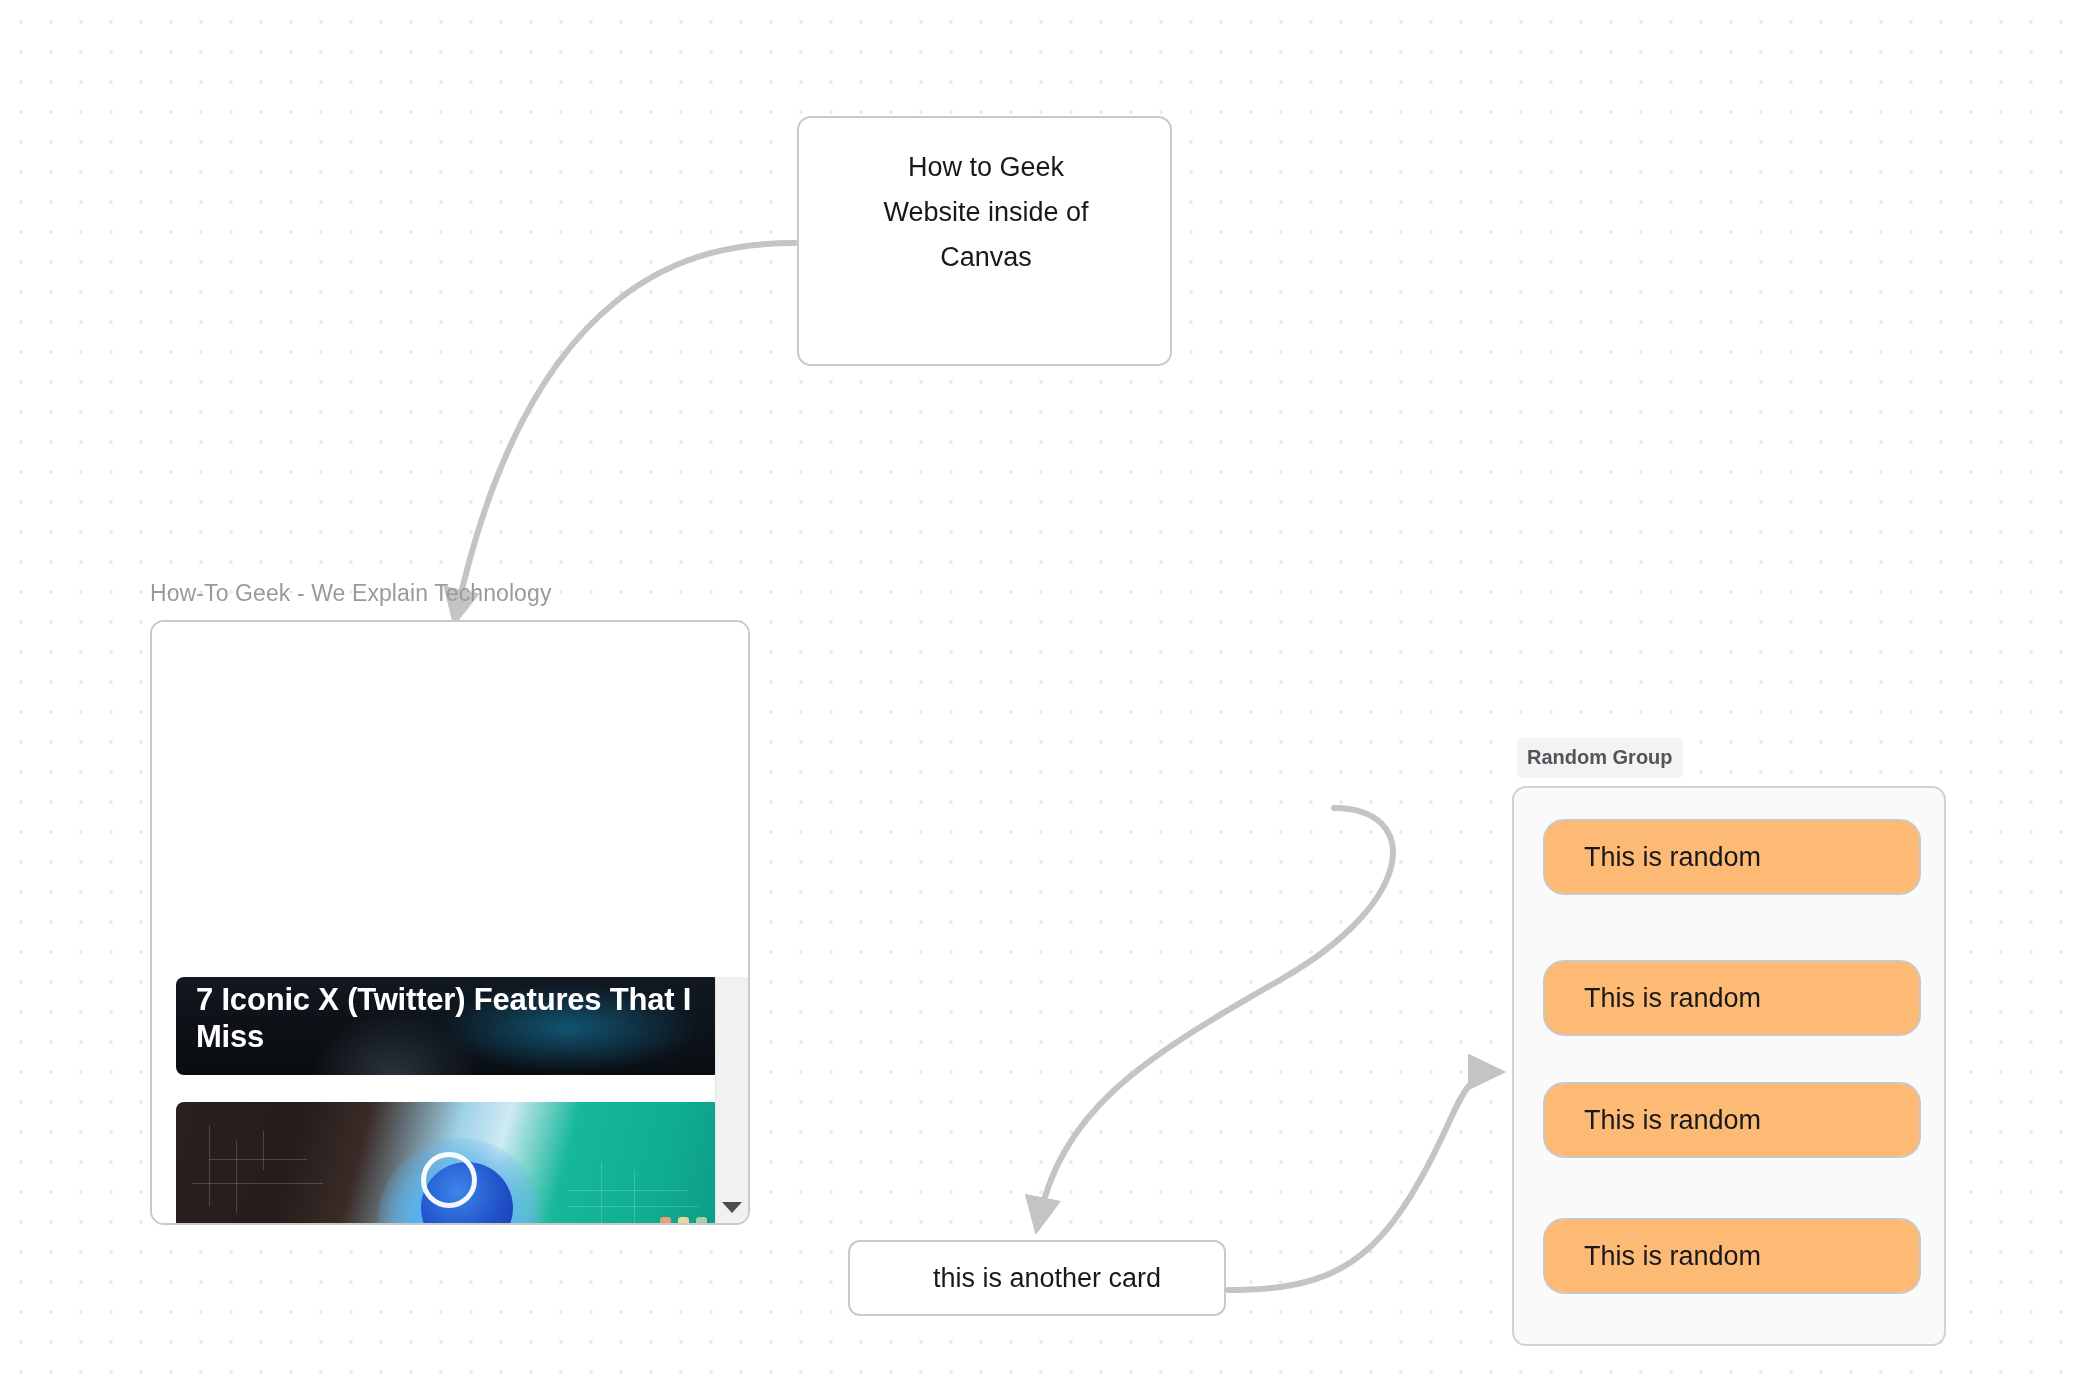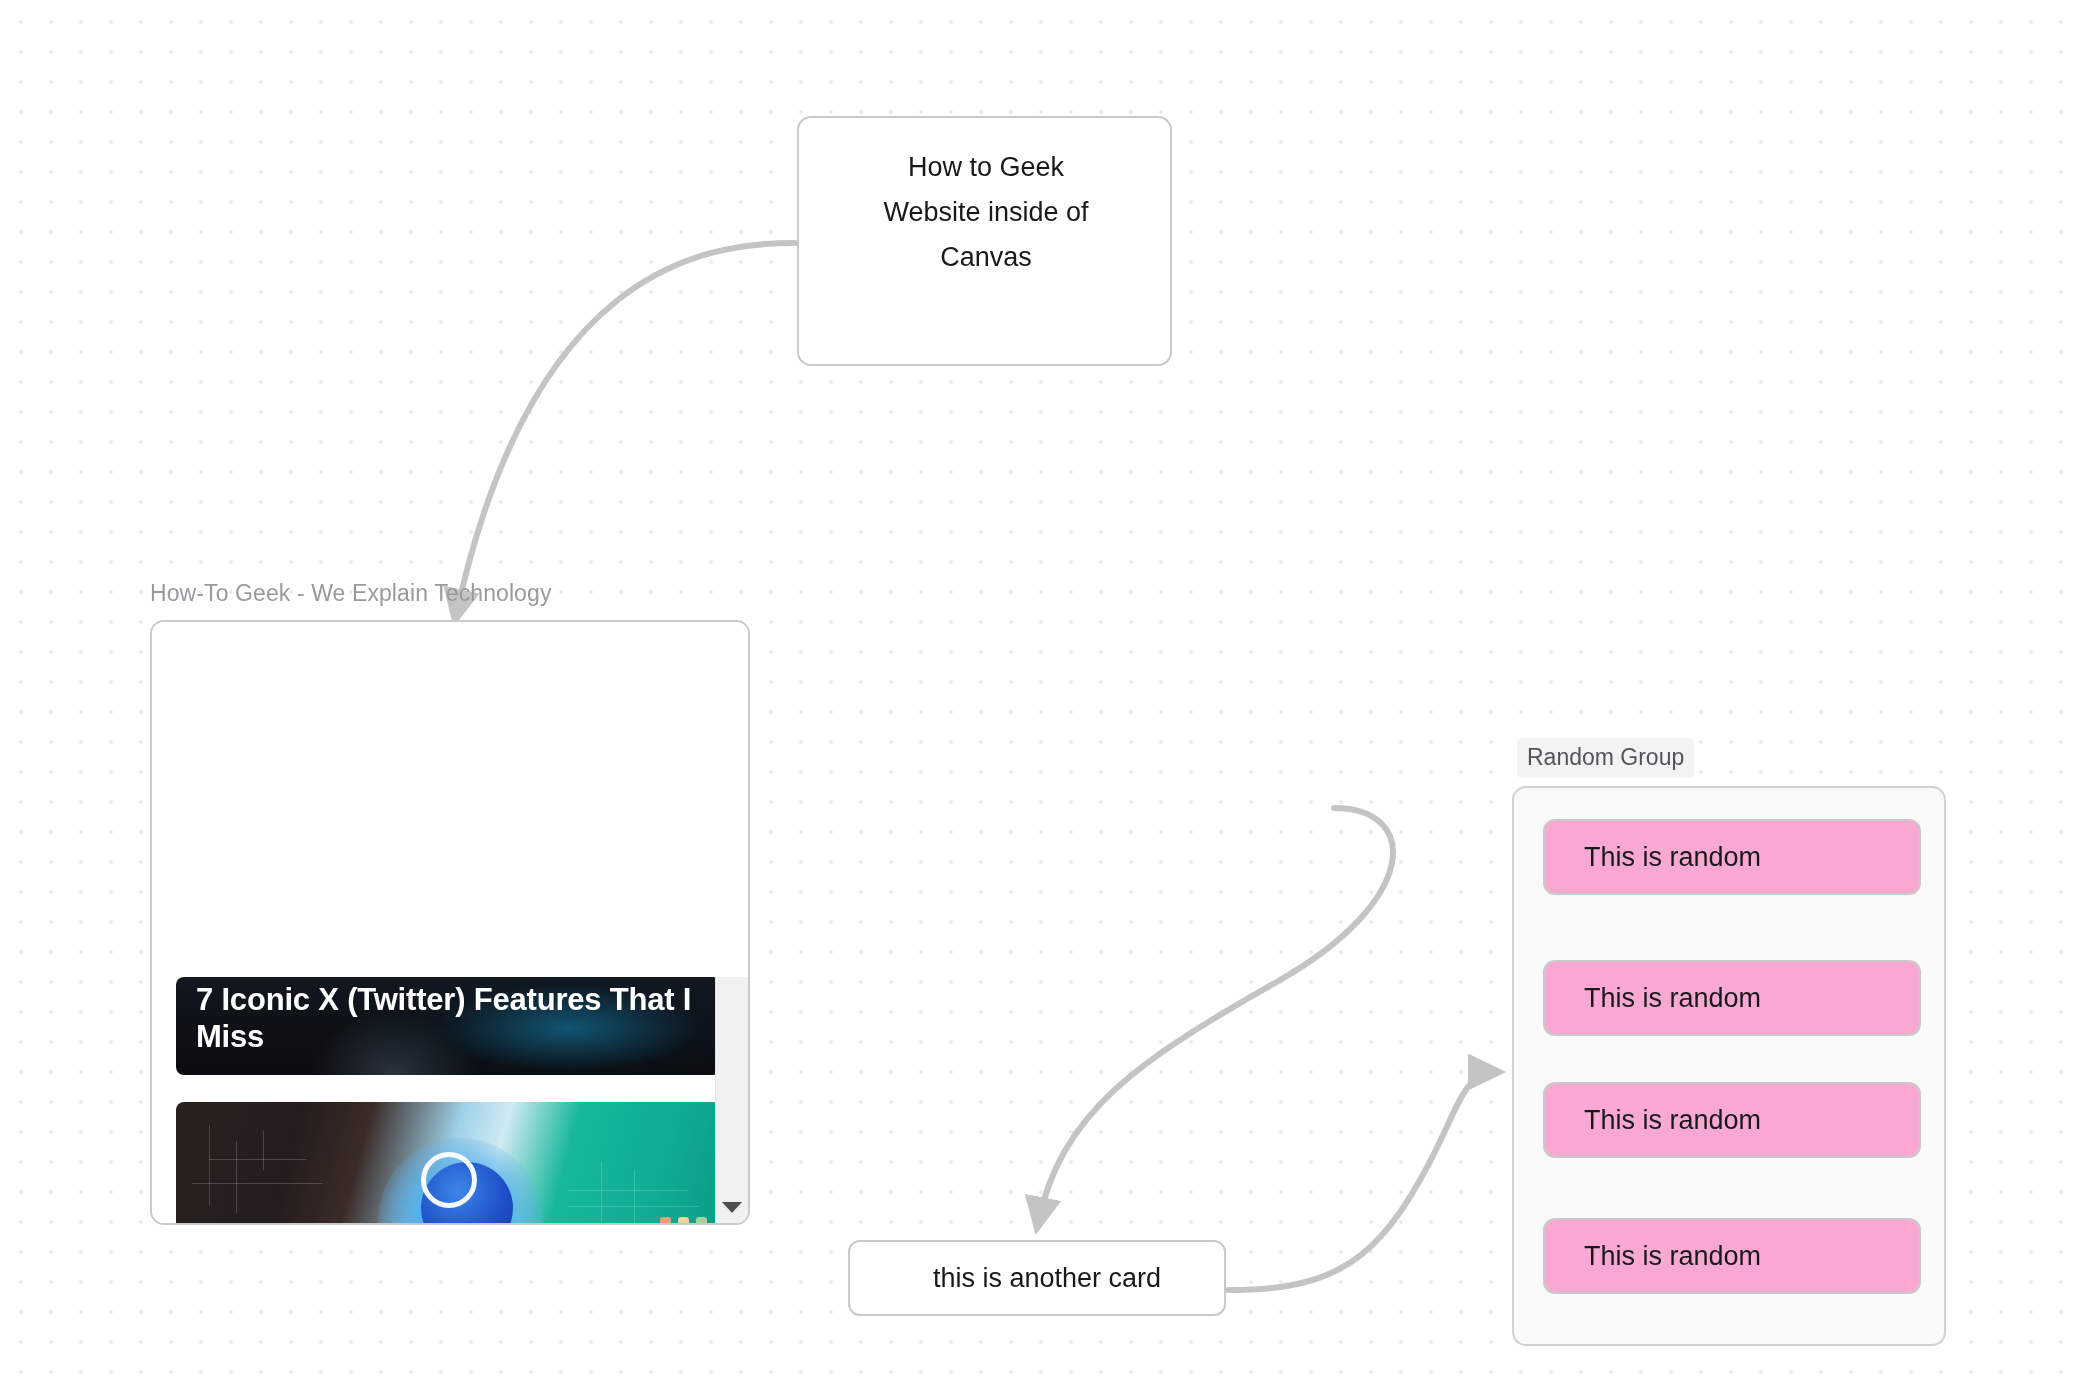--- a/index.html
+++ b/index.html
@@ -212,47 +212,48 @@
     height: 76px;
   }
   #card-b .node-text { padding: 14px 0 0 38px; margin-left: 45px; }
 
   
   #group-label {
     position: absolute;
     left: 1517px;
     top: 738px;
     padding: 2px 10px 4px 10px;
-    font-size: 23px;
+    font-size: 20px;
     line-height: 34px;
     color: #53535a;
     background: #f3f3f4;
     border-radius: 5px;
     white-space: nowrap;
+    font-weight: bold;
   }
   #group-box {
     position: absolute;
     left: 1512px;
     top: 786px;
     width: 434px;
     height: 560px;
     box-sizing: border-box;
     background: #fafafa;
     border: 2px solid #d2d2d2;
     border-radius: 14px;
   }
   .group-child {
     position: absolute;
     left: 29px;
     width: 378px;
     height: 76px;
     box-sizing: border-box;
-    background: #f9a8d4;
+    background: #fdba74;
     border: 2px solid #c9c9c9;
-    border-radius: 12px;
+    border-radius: 21px;
   }
   .group-child .node-text { padding: 14px 0 0 39px; }
   .group-child:nth-of-type(1) { top: 31px; }
   .group-child:nth-of-type(2) { top: 172px; }
   .group-child:nth-of-type(3) { top: 294px; }
   .group-child:nth-of-type(4) { top: 430px; }
 </style>
 </head>
 <body>
 

